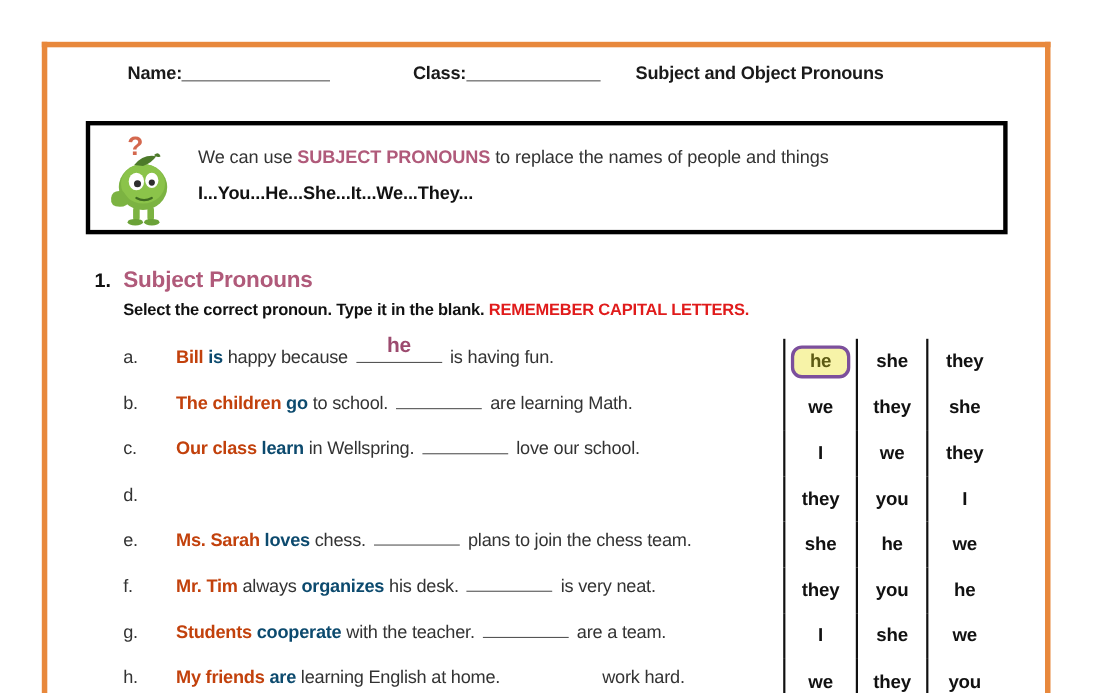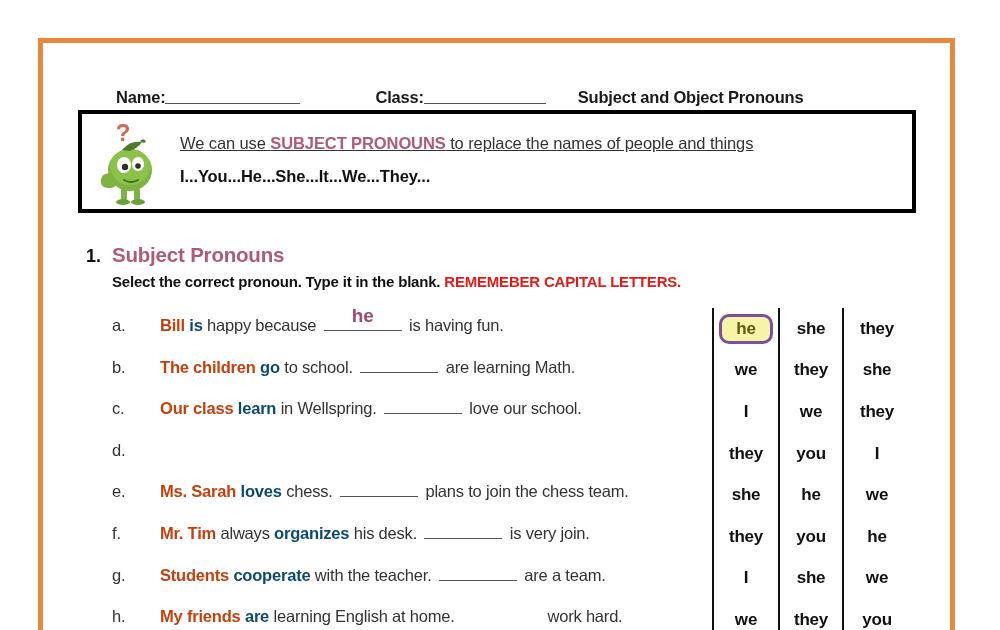--- a/index.html
+++ b/index.html
@@ -32,21 +32,21 @@
     border: 5px solid #e8883c;
     border-bottom: none;
     box-sizing: border-box;
     pointer-events: none;
   }
 
   
   #header-row {
     position: absolute;
     left: 78px;
-    top: 80px;
+    top: 50px;
     width: 830px;
     height: 34px;
     display: flex;
     align-items: center;
     font-weight: bold;
     font-size: 16.5px;
     letter-spacing: -0.2px;
   }
   .field-label {
     white-space: nowrap;
@@ -87,21 +87,20 @@
   #tip-text {
     flex: 1 1 auto;
     padding-left: 6px;
     padding-bottom: 4px;
   }
   .tip-line-1 {
     font-size: 16.5px;
     color: #333333;
     margin-bottom: 14px;
     letter-spacing: -0.1px;
-    text-decoration: underline;
   }
   .tip-line-1 .accent {
     font-weight: bold;
     color: #b05a7a;
   }
   .tip-line-2 {
     font-size: 16.5px;
     font-weight: bold;
     color: #111111;
     letter-spacing: -0.1px;
@@ -302,21 +301,21 @@
       </div>
       <div class="q-row">
         <span class="q-letter">d.</span>
       </div>
       <div class="q-row">
         <span class="q-letter">e.</span>
         <span class="q-body"><span class="q-subject">Ms. Sarah</span> <span class="q-verb">loves</span><span> chess. </span><span class="q-blank"></span><span> plans to join the chess team.</span></span>
       </div>
       <div class="q-row">
         <span class="q-letter">f.</span>
-        <span class="q-body"><span class="q-subject">Mr. Tim</span><span> always </span><span class="q-verb">organizes</span><span> his desk. </span><span class="q-blank"></span><span> is very join.</span></span>
+        <span class="q-body"><span class="q-subject">Mr. Tim</span><span> always </span><span class="q-verb">organizes</span><span> his desk. </span><span class="q-blank"></span><span> is very neat.</span></span>
       </div>
       <div class="q-row">
         <span class="q-letter">g.</span>
         <span class="q-body"><span class="q-subject">Students</span> <span class="q-verb">cooperate</span><span> with the teacher. </span><span class="q-blank"></span><span> are a team.</span></span>
       </div>
       <div class="q-row">
         <span class="q-letter">h.</span>
         <span class="q-body"><span class="q-subject">My friends</span> <span class="q-verb">are</span><span> learning English at home. </span><span class="q-blank no-rule"></span><span> work hard.</span></span>
       </div>
     </div>

